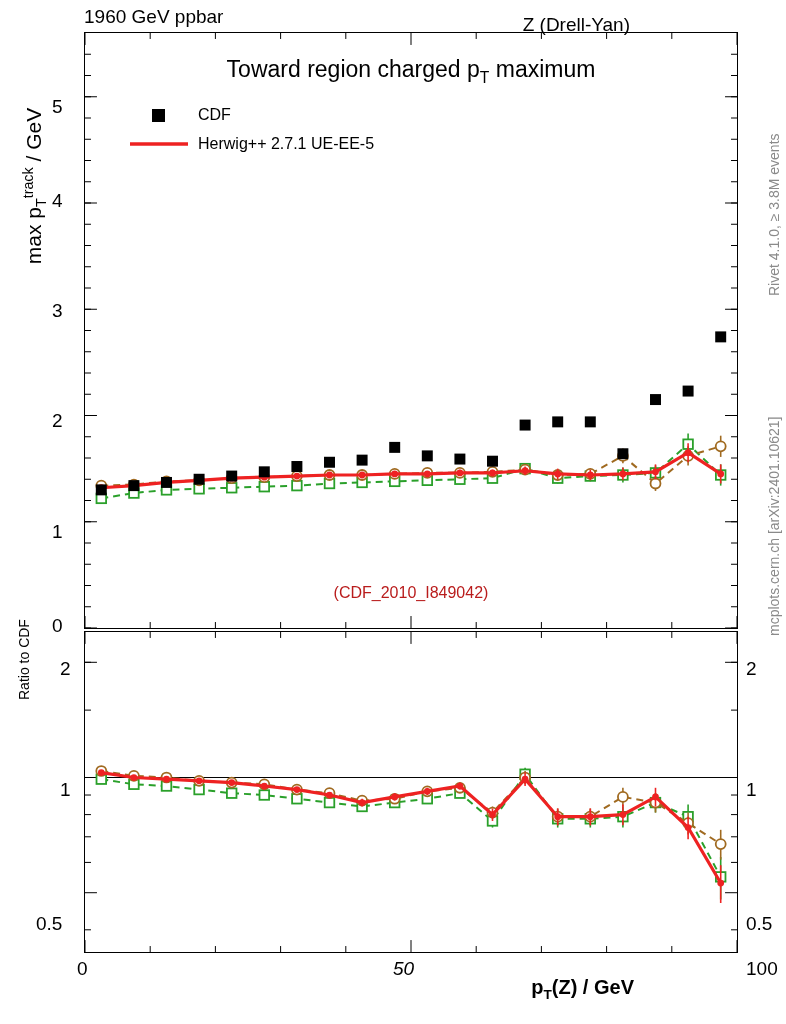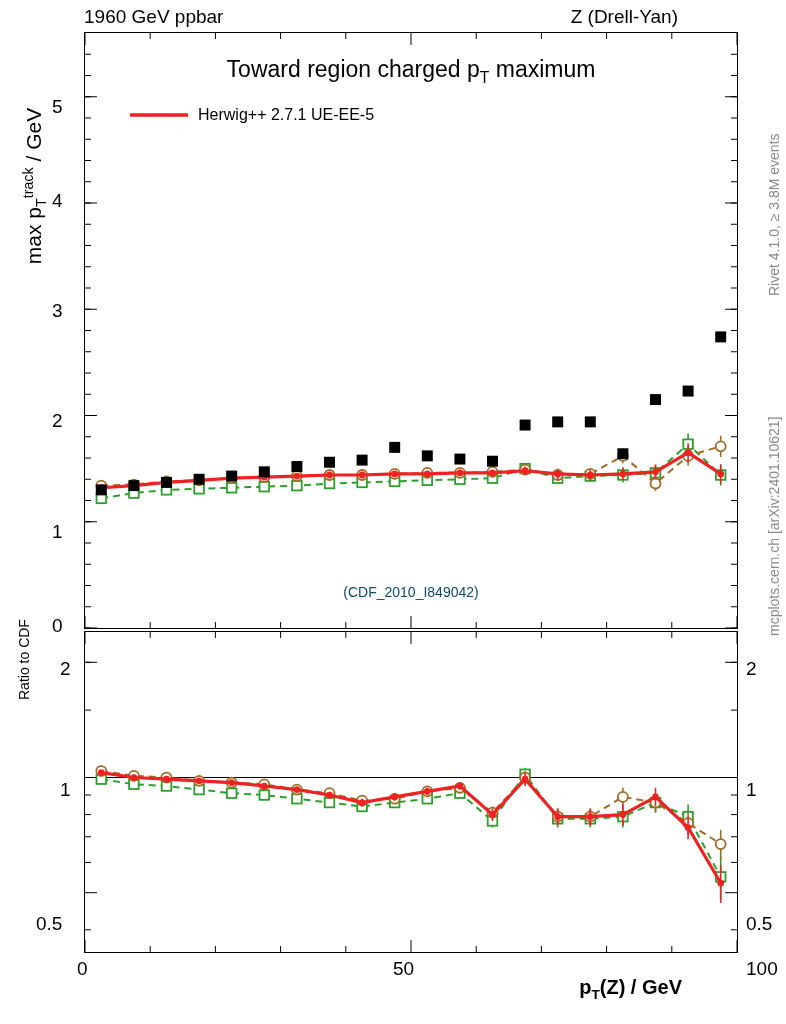--- a/index.html
+++ b/index.html
@@ -13,33 +13,32 @@
     font-family: "Liberation Sans", sans-serif;
     color: #000000;
     position: relative;
     overflow: hidden;
   }
   .page {
     position: absolute;
     left: 0; top: 0;
     width: 682px;
     height: 1024px;
-    padding-left: 48px;
   }
   
   .hdr-left {
     position: absolute;
     left: 84px;
     top: 6px;
     font-size: 19px;
   }
   .hdr-right {
     position: absolute;
     right: 52px;
-    top: 6px;
+    top: 14px;
     font-size: 19px;
   }
   
   .vcap {
     position: absolute;
     transform-origin: 0 0;
     white-space: nowrap;
     color: #8a8a8a;
     font-size: 14px;
   }
@@ -84,22 +83,22 @@
     width: 654px;
     text-align: center;
     font-size: 23px;
   }
   #watermark {
     position: absolute;
     left: 84px;
     top: 584px;
     width: 654px;
     text-align: center;
-    font-size: 14px;
-    color: #0c4a6e;
+    font-size: 16px;
+    color: #b91c1c;
   }
   
   #ylabel-main {
     position: absolute;
     left: -2px;
     top: 36px;
     width: 300px;
     transform: rotate(-90deg);
     transform-origin: 0 0;
     font-size: 21px;
@@ -421,20 +420,28 @@
   <div id="plot-title">
     <span>Toward region charged p</span><sub>T</sub><span> maximum</span>
   </div>
 
   <div id="watermark">(CDF_2010_I849042)</div>
 
   <div id="legend">
     <div class="legend-row">
       <span class="legend-key">
         <svg width="62" height="20" viewBox="0 0 62 20">
+          <rect x="24" y="4" width="13" height="13" fill="#000000"></rect>
+        </svg>
+      </span>
+      <span class="legend-text">CDF</span>
+    </div>
+    <div class="legend-row">
+      <span class="legend-key">
+        <svg width="62" height="20" viewBox="0 0 62 20">
           <line x1="2" y1="10" x2="60" y2="10" stroke="#ee2222" stroke-width="3.4"></line>
         </svg>
       </span>
       <span class="legend-text">Herwig++ 2.7.1 UE-EE-5</span>
     </div>
   </div>
 
   <div id="ylabel-ratio">Ratio to CDF</div>
 
   <div class="tick-label" style="left:36px; top:913px;">0.5</div>
@@ -612,20 +619,20 @@
           <circle cx="506.85" cy="185.84388048123284" r="3.4" fill="#ee2222"></circle>
           <circle cx="539.55" cy="183.7401111490959" r="3.4" fill="#ee2222"></circle>
           <circle cx="572.25" cy="165.90990410405374" r="3.4" fill="#ee2222"></circle>
           <circle cx="604.95" cy="196.77898067818705" r="3.4" fill="#ee2222"></circle>
           <circle cx="637.65" cy="252.60169608054633" r="3.4" fill="#ee2222"></circle>
         </svg>
     </div>
   </div>
 
   <div class="tick-label" style="left:77px; top:958px;">0</div>
-  <div class="tick-label" style="left:393px; top:958px;">50</div>
+  <div class="tick-label" style="left:393px; top:958px;font-style:italic;">50</div>
   <div class="tick-label" style="left:746px; top:958px;">100</div>
 
   <div id="xlabel">
     <span>p</span><sub>T</sub><span>(Z) / GeV</span>
   </div>
 
 </div>
 
 </body></html>

